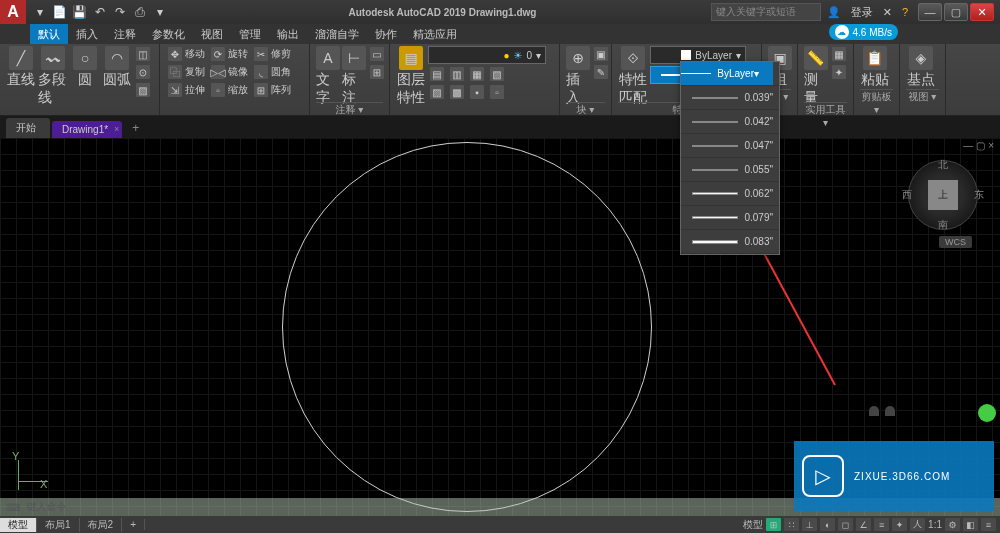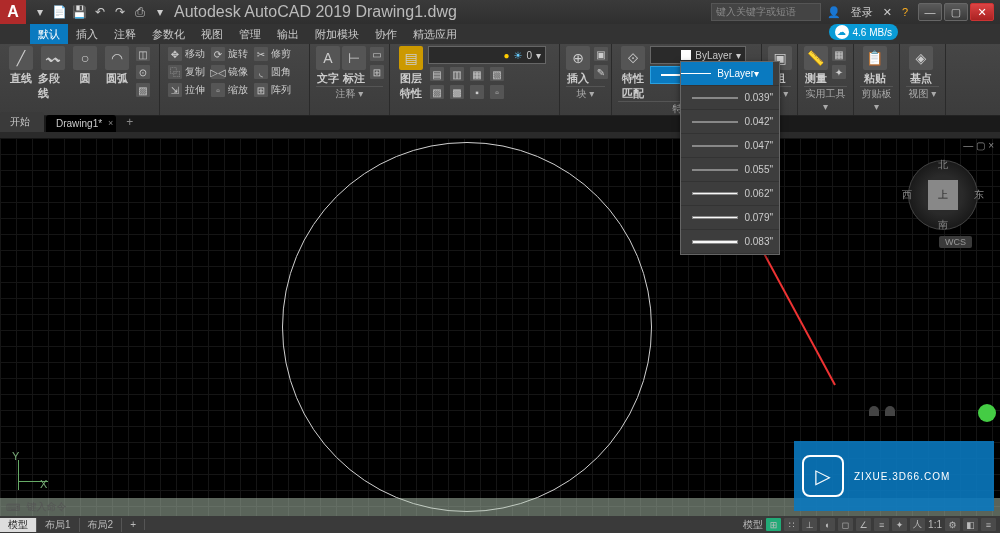--- a/index.html
+++ b/index.html
@@ -3,51 +3,51 @@
 <meta charset="utf-8">
 <style>
 * { margin:0; padding:0; box-sizing:border-box; font-family:"Microsoft YaHei",Arial,sans-serif; }
 body { width:1000px; height:533px; background:#2a2a2a; color:#ccc; overflow:hidden; position:relative; font-size:11px; }
 
 
 .titlebar { height:24px; background:linear-gradient(#3a3a3a,#2f2f2f); display:flex; align-items:center; }
 .app-icon { width:26px; height:24px; background:#b02a2a; color:#fff; font-weight:bold; font-size:16px; display:flex; align-items:center; justify-content:center; }
 .titlebar .qat { display:flex; gap:4px; padding:0 6px; }
 .titlebar .qat span { width:16px; height:16px; display:flex; align-items:center; justify-content:center; font-size:12px; }
-.title-center { flex:1; color:#bbb; font-size:16px; }
+.title-center { flex:1; text-align:center; color:#bbb; font-size:10px;font-weight:bold; }
 .searchbox { width:110px; height:18px; background:#444; border:1px solid #555; color:#888; font-size:10px; padding:0 4px; display:flex; align-items:center;}
 .title-right { display:flex; align-items:center; gap:10px; padding:0 6px; }
 .winbtn { width:24px; height:18px; display:flex; align-items:center; justify-content:center; font-size:11px; background:linear-gradient(#5a5a5a,#3a3a3a); border:1px solid #666; border-radius:2px;}
 .winbtn.close { background:linear-gradient(#d44,#a22); border-color:#c33; color:#fff;}
 .speed-badge { position:absolute; top:24px; right:102px; background:#0a9bd6; color:#fff; padding:1px 6px; border-radius:8px; font-size:10px; display:flex; gap:4px; align-items:center;}
 .speed-badge .cloud{background:#fff;color:#0a9bd6;border-radius:50%;width:14px;height:14px;display:flex;align-items:center;justify-content:center;font-size:9px;}
 
 
 .menubar { height:20px; background:#333; display:flex; padding-left:30px; }
 .menubar span { padding:3px 8px; color:#ccc; font-size:11px; }
 .menubar span.active { background:#0a7ac0; color:#fff; }
 
 
 .ribbon { height:72px; background:linear-gradient(#464646,#3c3c3c); display:flex; border-bottom:1px solid #222; }
 .panel { border-right:1px solid #2a2a2a; padding:2px 6px 0; display:flex; flex-direction:column; justify-content:space-between; }
 .panel-body { display:flex; gap:2px; align-items:flex-start; height:56px; }
 .panel-label { text-align:center; color:#aaa; font-size:10px; padding-bottom:18px; border-top:1px solid #555; }
 .bigbtn { display:flex; flex-direction:column; align-items:center; width:30px; gap:1px; }
 .bigbtn .ico { width:24px; height:24px; background:#555; border-radius:2px; display:flex; align-items:center; justify-content:center; font-size:14px;}
-.bigbtn .lbl { font-size:11px; color:#ccc;font-weight:bold; }
+.bigbtn .lbl { font-size:14px; color:#ccc; }
 .colstack { display:flex; flex-direction:column; gap:2px; }
 .smallbtn { height:16px; display:flex; align-items:center; gap:3px; padding:0 2px; font-size:10px; color:#ccc;}
 .smallbtn .ic { width:14px; height:14px; background:#555; border-radius:1px; display:flex;align-items:center;justify-content:center;font-size:10px;}
 .combo { height:18px; background:#2a2a2a; border:1px solid #666; display:flex; align-items:center; justify-content:flex-end; padding:0 4px; font-size:10px; color:#ccc; gap:4px; }
 .combo.sel { background:#0a7ac0; border-color:#2aa0e0; color:#fff;}
 
 
-.filetabs { height:16px; background:#1a1a1a; display:flex; align-items:flex-end; gap:2px; }
+.filetabs { height:22px; background:#1a1a1a; display:flex; align-items:flex-end; padding-left:6px; gap:2px; }
 .ftab { padding:3px 14px 3px 10px; background:#3a3a3a; color:#ccc; border-radius:3px 3px 0 0; font-size:10px; position:relative;}
-.ftab.active { background:#000000; }
+.ftab.active { background:#4c1d95; }
 .ftab .x { position:absolute; right:3px; top:3px; font-size:9px; color:#888;}
 .plus { padding:3px 8px; color:#888; font-size:12px;}
 
 
 .canvas { position:absolute; top:138px; left:0; right:0; bottom:17px; background:#000; }
 .grid { position:absolute; inset:0; background-image:
   linear-gradient(#151515 1px,transparent 1px),
   linear-gradient(90deg,#151515 1px,transparent 1px);
   background-size:16px 16px; }
 .circle { position:absolute; border:1px solid #d0d0d0; border-radius:50%; }
@@ -134,21 +134,21 @@
   </div>
 
 <div class="menubar">
   <span class="active">默认</span>
   <span>插入</span>
   <span>注释</span>
   <span>参数化</span>
   <span>视图</span>
   <span>管理</span>
   <span>输出</span>
-  <span>附加模块</span>
+  <span>溜溜自学</span>
   <span>协作</span>
   <span>精选应用</span>
 </div>
 
 <div class="ribbon">
   <div class="panel" style="width:160px;">
     <div class="panel-body">
       <div class="bigbtn">
           <div class="ico">╱</div>
           <div class="lbl">直线</div>

